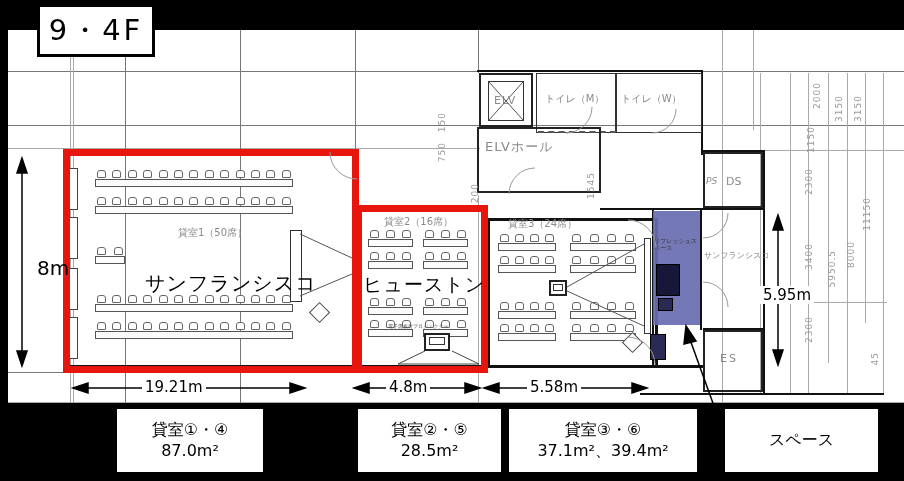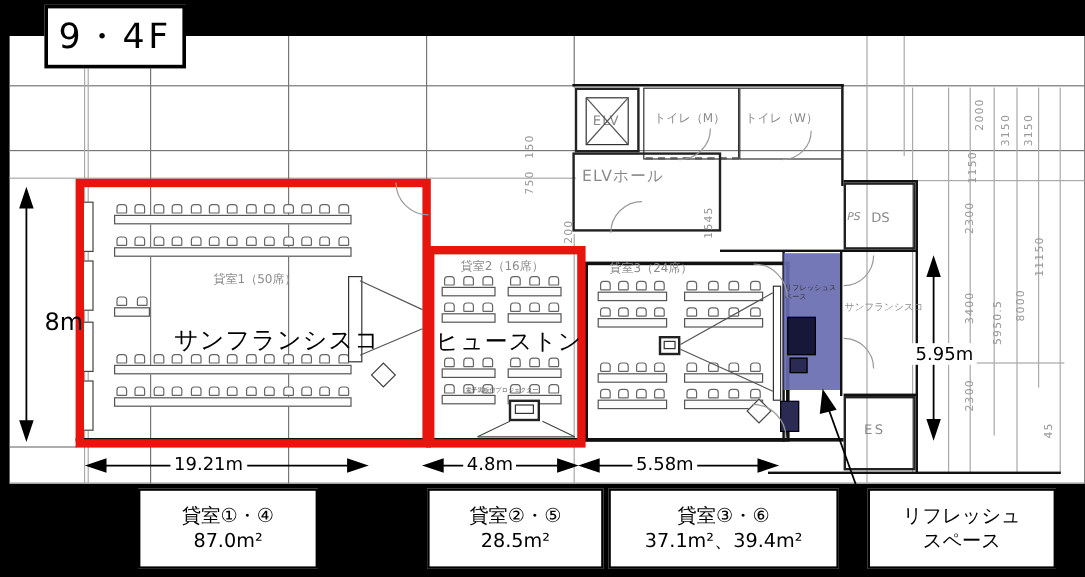--- a/index.html
+++ b/index.html
@@ -452,17 +452,16 @@
   </div>
   <div class="legend" style="left:356px;width:147px;">
     <div>貸室②・⑤</div>
     <div>28.5m²</div>
   </div>
   <div class="legend" style="left:507px;width:192px;">
     <div>貸室③・⑥</div>
     <div>37.1m²、39.4m²</div>
   </div>
   <div class="legend" style="left:723px;width:157px;">
-    <div>リフレッシュ</div>
     <div>スペース</div>
   </div>
 
 </div>
 
 </body></html>

